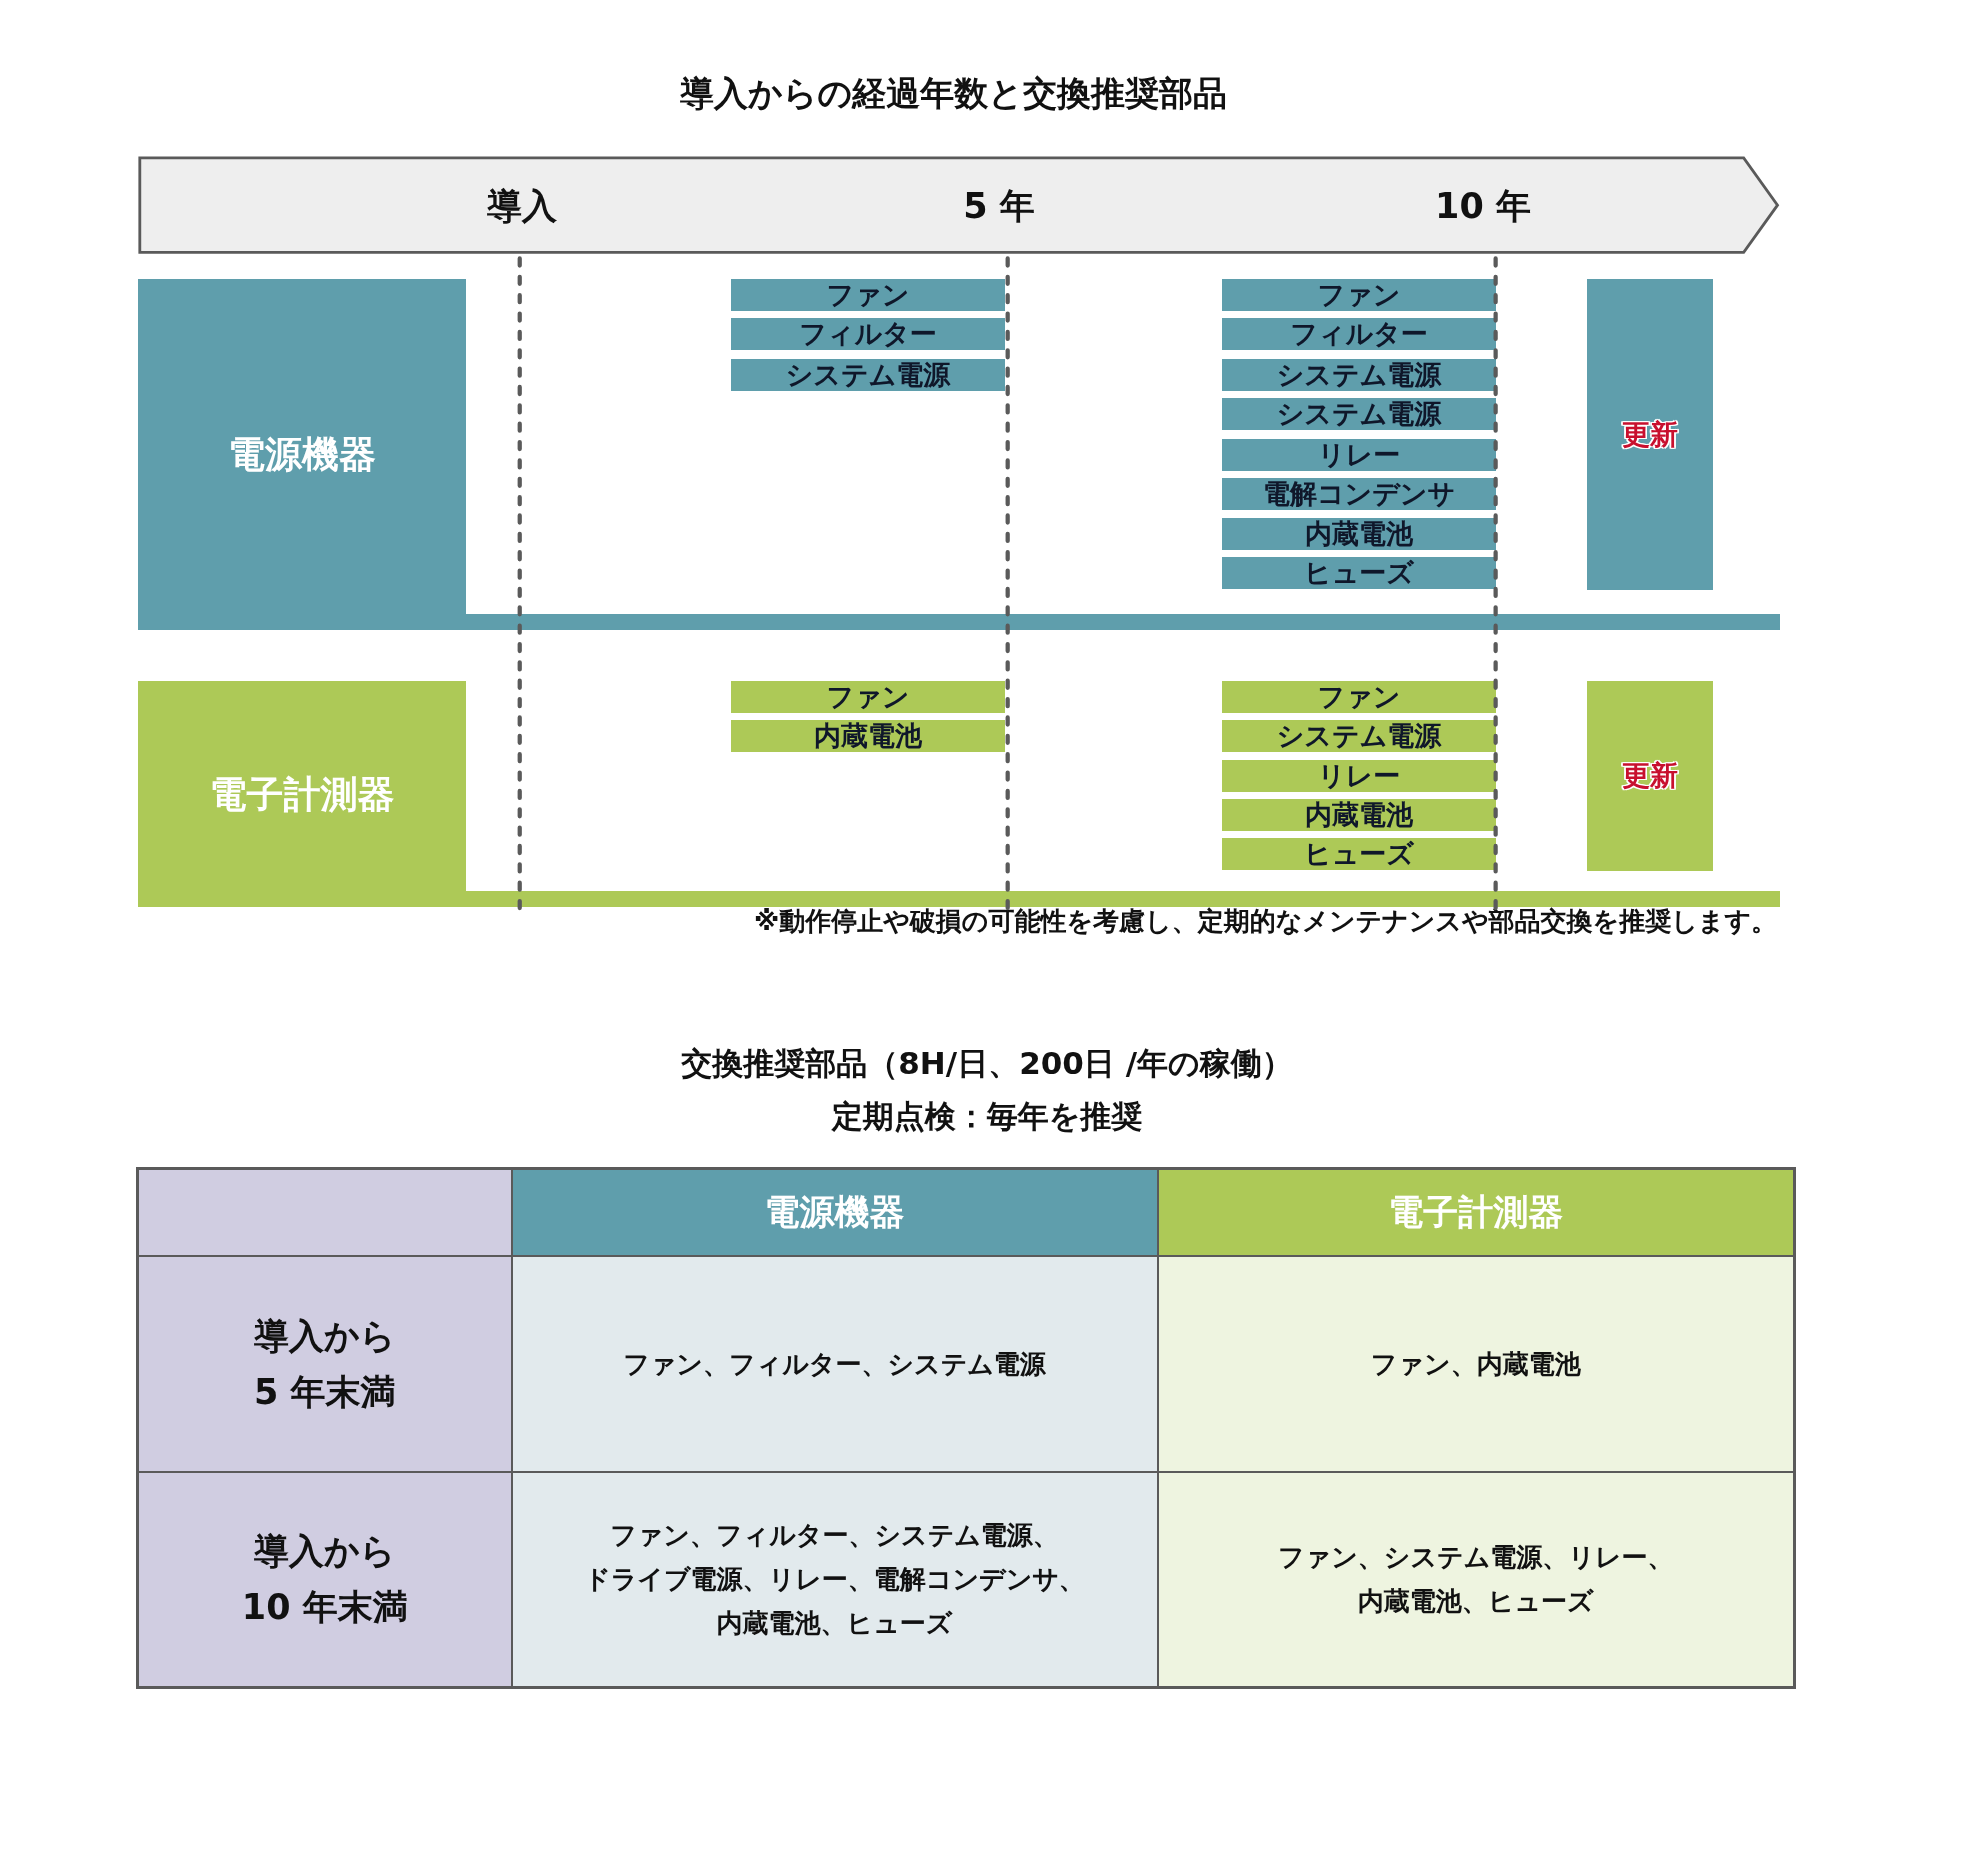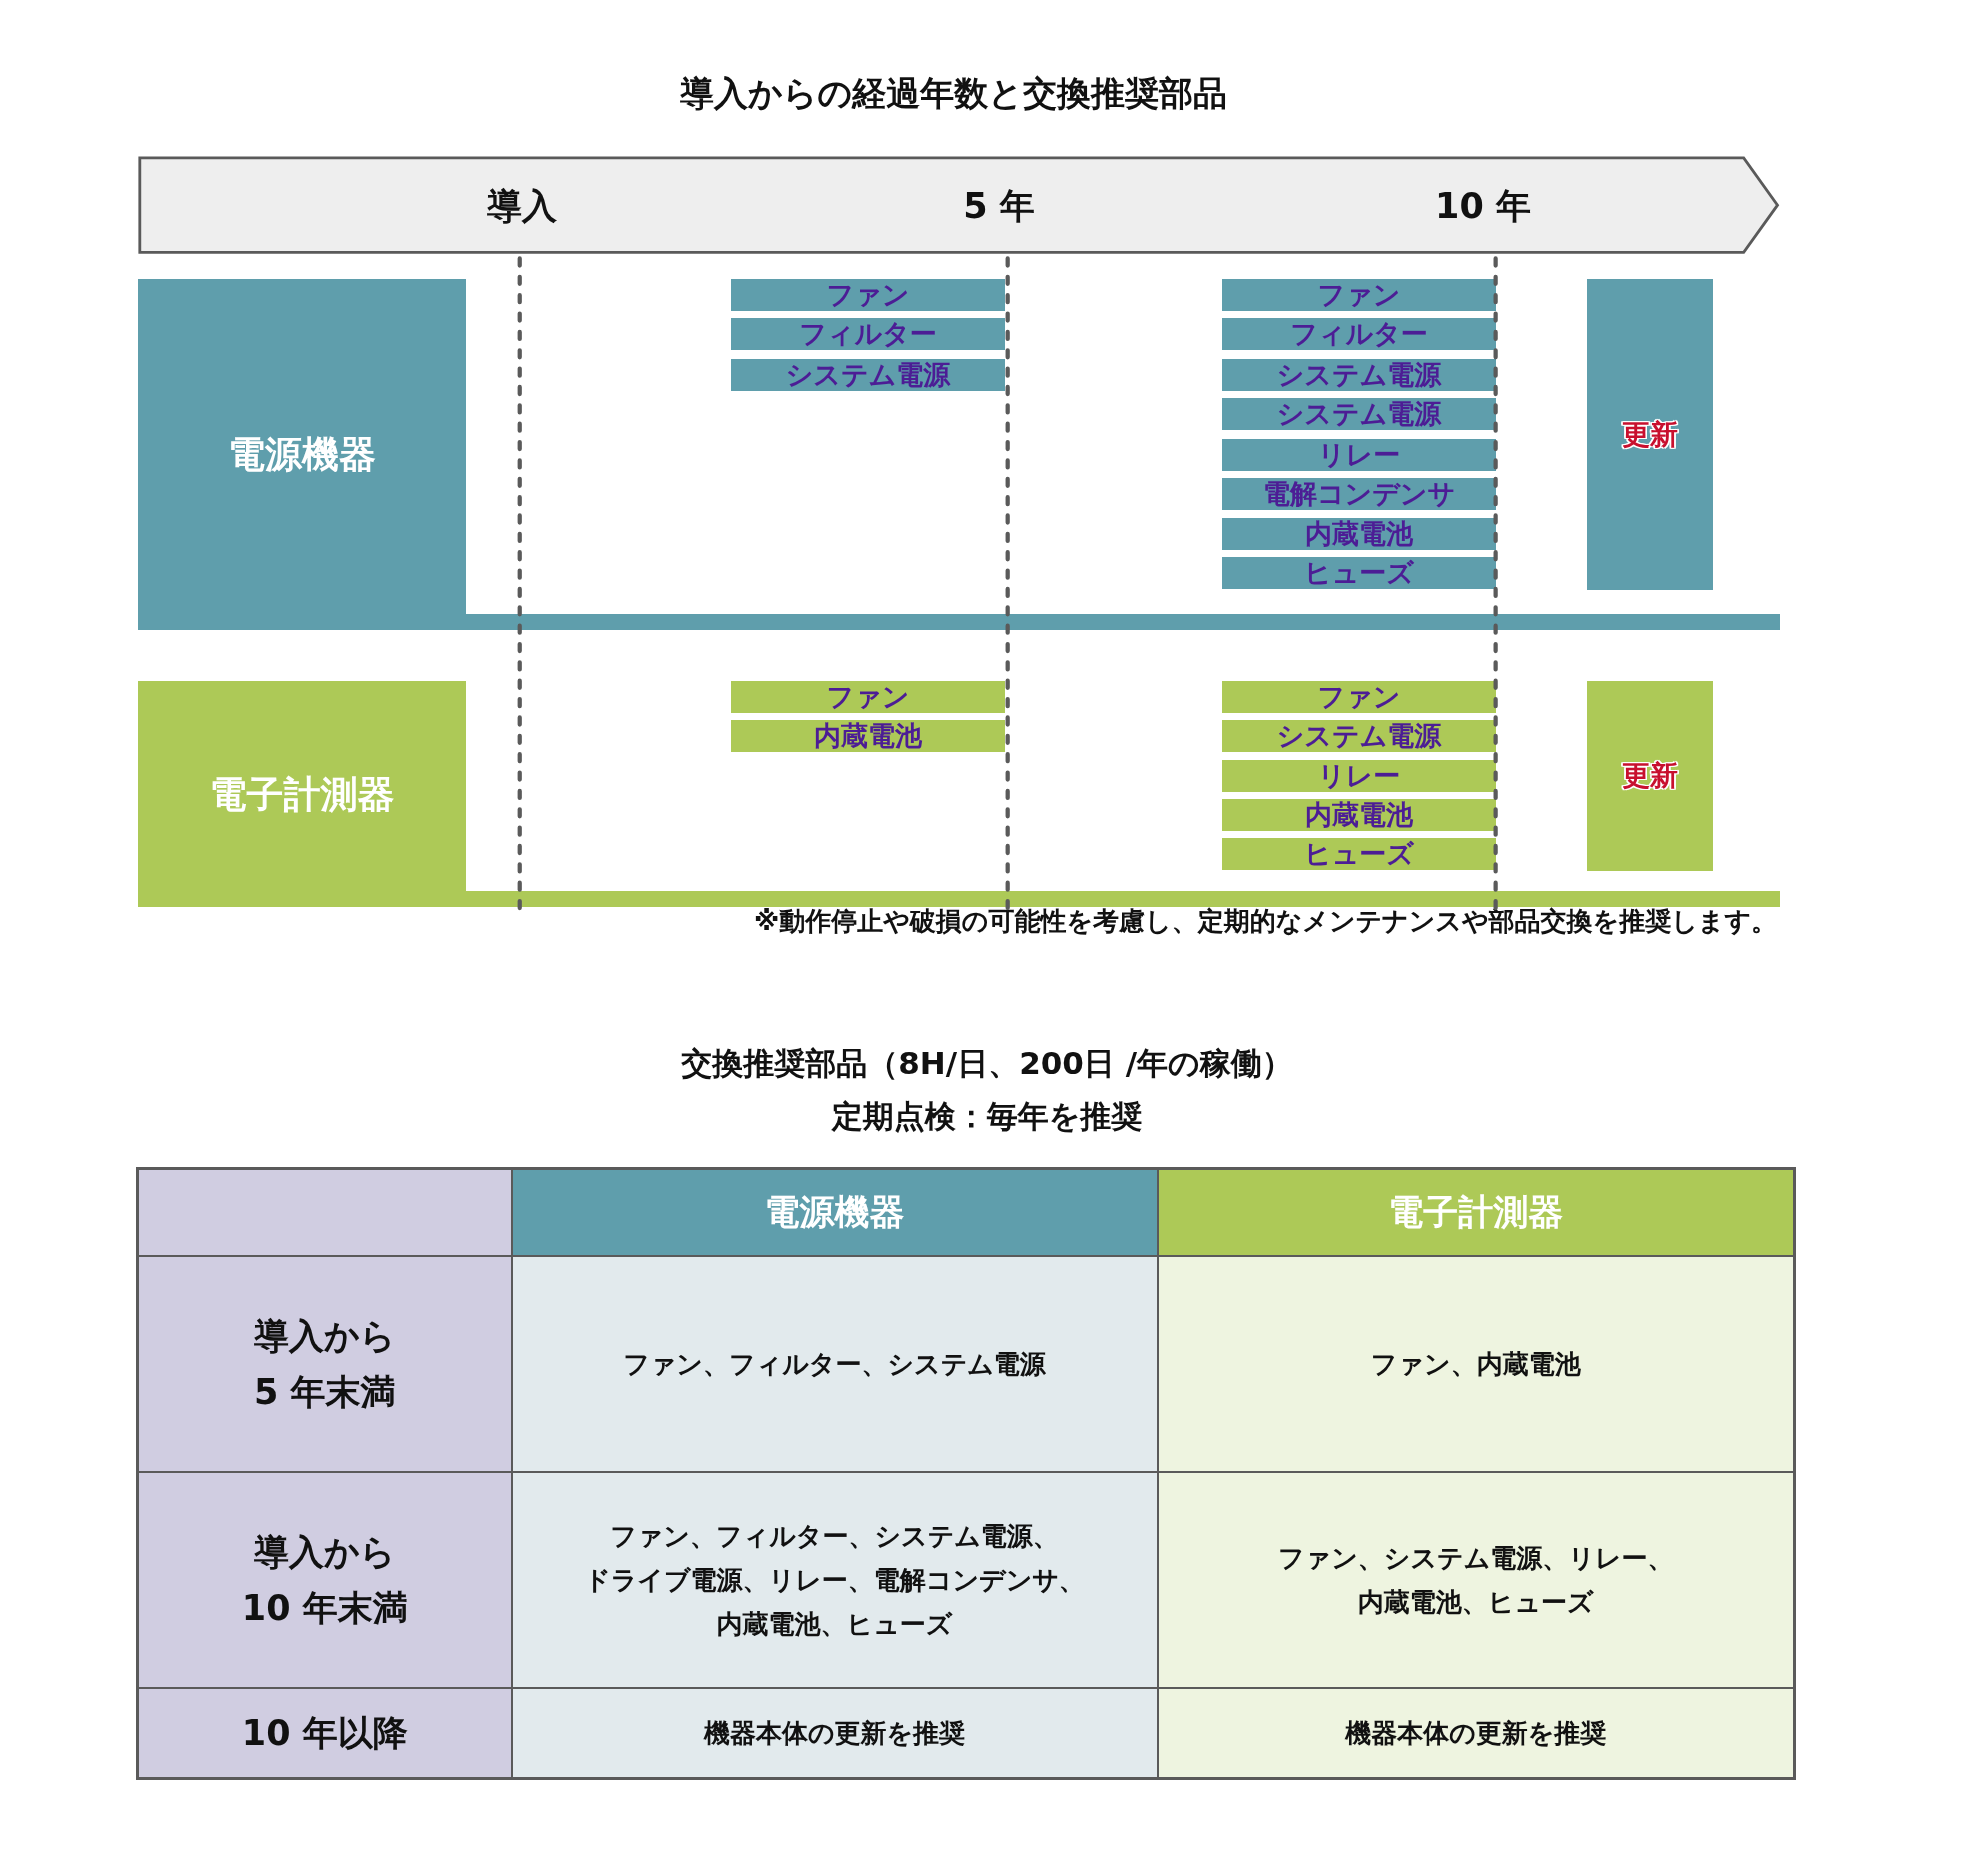--- a/index.html
+++ b/index.html
@@ -20,21 +20,21 @@
   }
   .block { position: absolute; left: 138px; width: 328px; }
   .band { position: absolute; left: 138px; width: 1642px; height: 16px; }
   .cat-label {
     position: absolute; left: 138px; width: 328px;
     display: flex; align-items: center; justify-content: center;
     color: #ffffff; font-size: 37px; font-weight: bold; white-space: nowrap;
   }
   .part {
     position: absolute; width: 274px; height: 32px; line-height: 32px;
-    text-align: center; color: #4c1d95; font-size: 27px; font-weight: bold;
+    text-align: center; color: #0f172a; font-size: 27px; font-weight: bold;
     white-space: nowrap; overflow: hidden;
   }
   .p5 { left: 731px; }
   .p10 { left: 1222px; }
   .renew {
     position: absolute; left: 1587px; width: 126px;
     display: flex; align-items: center; justify-content: center;
   }
   .renew-text {
     font-size: 28px; font-weight: bold; white-space: nowrap;
@@ -165,26 +165,15 @@
     <td class="cell" style="background-color: rgb(226, 234, 237); text-align: center;">
       <span>ファン、フィルター、システム電源、</span>
       <span>ドライブ電源、リレー、電解コンデンサ、</span>
       <span>内蔵電池、ヒューズ</span>
     </td>
     <td class="cell" style="background-color: rgb(238, 244, 224);">
       <span>ファン、システム電源、リレー、</span>
       <span>内蔵電池、ヒューズ</span>
     </td>
   </tr>
-  <tr class="r-3">
-    <td class="row-label" style="background-color: rgb(208, 205, 225);">
-      <span>10 年以降</span>
-    </td>
-    <td class="cell" style="background-color: rgb(226, 234, 237);">
-      <span>機器本体の更新を推奨</span>
-    </td>
-    <td class="cell" style="background-color: rgb(238, 244, 224);">
-      <span>機器本体の更新を推奨</span>
-    </td>
-  </tr>
 </tbody>
   </table>
 
 
 </body></html>

